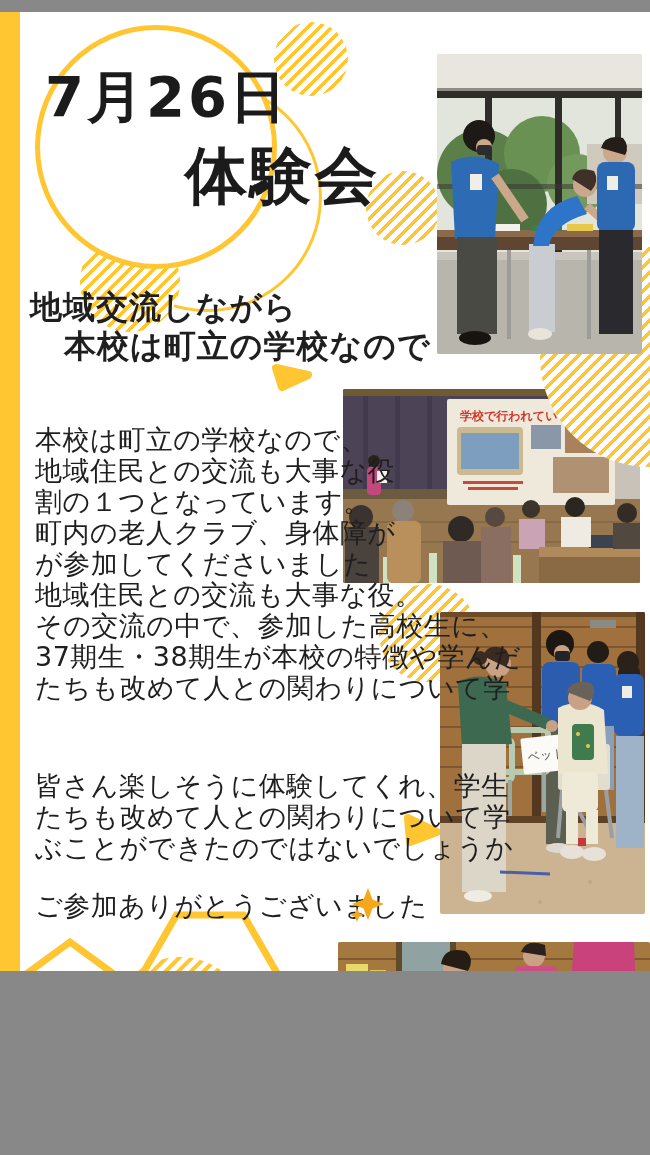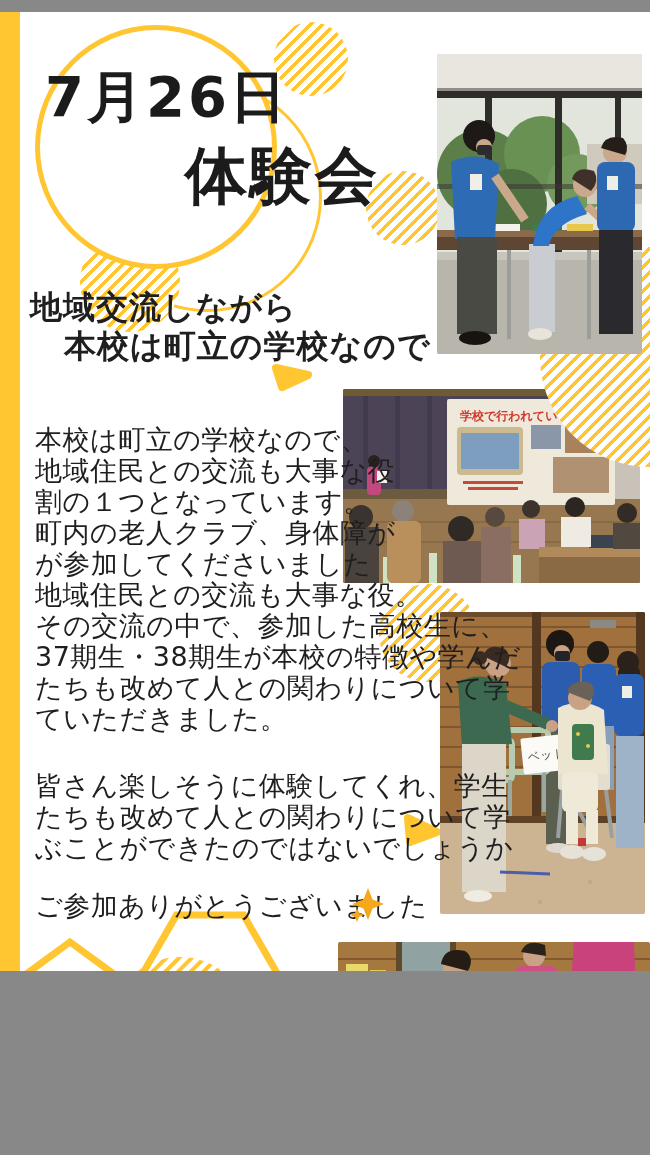--- a/index.html
+++ b/index.html
@@ -92,21 +92,20 @@
   <div class="para" id="para-1">
     <div>本校は町立の学校なので、</div>
     <div>地域住民との交流も大事な役</div>
     <div>割の１つとなっています。</div>
     <div>町内の老人クラブ、身体障が</div>
     <div>が参加してくださいました</div>
     <div>地域住民との交流も大事な役。</div>
     <div>その交流の中で、参加した高校生に、</div>
     <div>37期生・38期生が本校の特徴や学んだ</div>
     <div>たちも改めて人との関わりについて学</div>
-    <div>ていただきました。</div>
   </div>
   <div class="para" id="para-2">
     <div>皆さん楽しそうに体験してくれ、学生</div>
     <div>たちも改めて人との関わりについて学</div>
     <div>ぶことができたのではないでしょうか</div>
   </div>
   <div class="para" id="closing">ご参加ありがとうございました</div>
   <svg class="sparkle" width="38" height="38">
     <path d="M19 2 L23.5 13.5 L35 18 L23.5 22.5 L19 34 L14.5 22.5 L3 18 L14.5 13.5 Z" fill="#F6A81C"></path>
     <path d="M8 22 L10 27 L15 29 L10 31 L8 36 L6 31 L1 29 L6 27 Z" fill="#F6A81C"></path>

